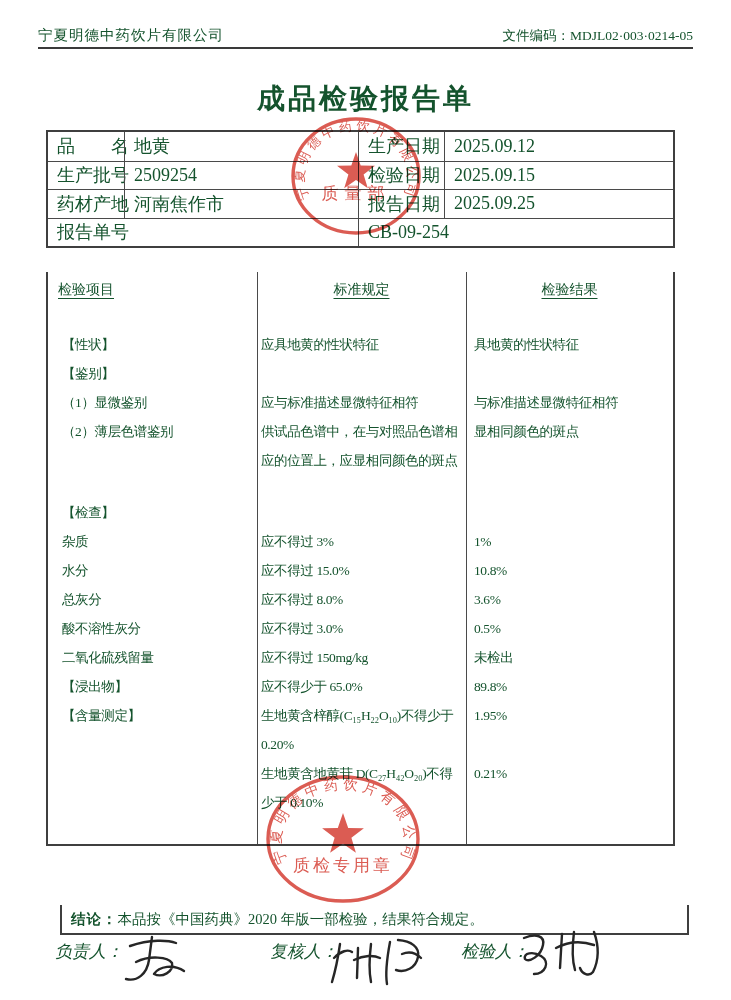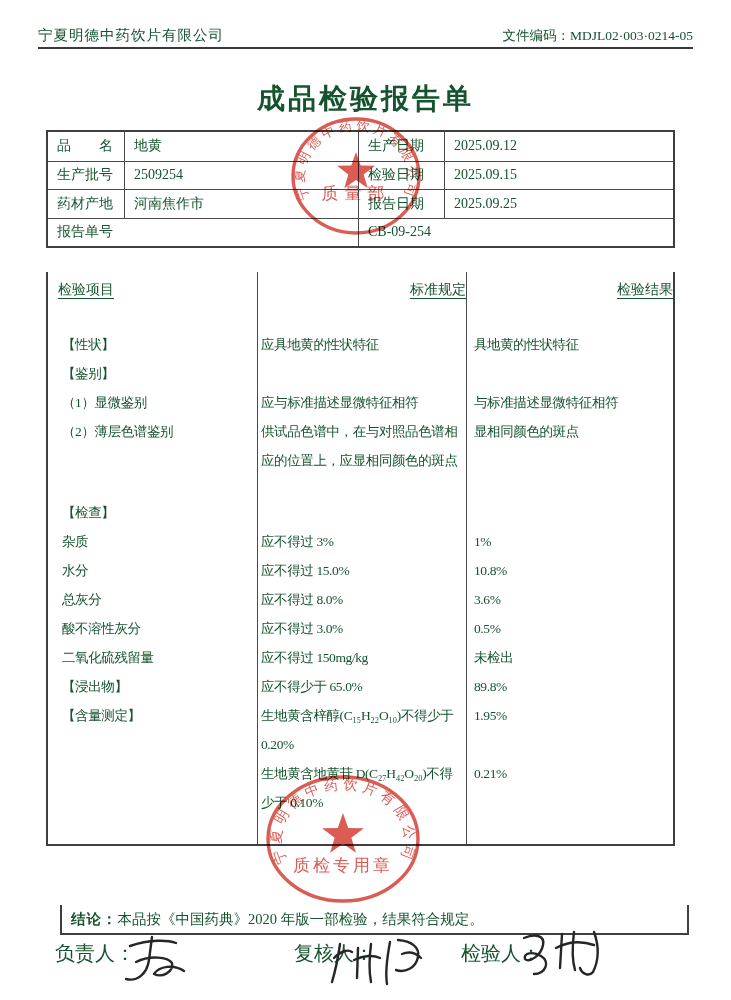--- a/index.html
+++ b/index.html
@@ -11,50 +11,50 @@
   .hdr-company{position:absolute;left:38px;top:26px;font-size:14.5px;letter-spacing:1px;}
   .hdr-code{position:absolute;right:38px;top:27px;font-size:13.5px;}
   .hdr-rule{position:absolute;left:38px;top:47px;width:655px;height:2px;background:#3a3a3a;}
   
   .title{position:absolute;left:0;top:80px;width:100%;text-align:center;
          font-size:28px;font-weight:bold;letter-spacing:3px;}
   
   .info-table{position:absolute;left:46px;top:130px;width:629px;height:118px;
     border:2px solid #3f3f3f;box-sizing:border-box;display:grid;
     grid-template-columns:76px 234px 86px auto;grid-template-rows:repeat(4,1fr);
-    font-size:14px;}
+    font-size:18px;}
   .ic{border-top:1px solid #4a4a4a;border-left:1px solid #4a4a4a;
       display:flex;align-items:center;padding-left:9px;box-sizing:border-box;white-space:nowrap;}
   .ic.r1{border-top:none;}
   .ic.c1{border-left:none;}
   .ic.span2a{grid-column:1/3;border-left:none;}
   .ic.span2b{grid-column:3/5;}
   
   .main-table{position:absolute;left:46px;top:256px;width:629px;height:574px;
     border:2px solid #3f3f3f;border-top:none;box-sizing:border-box;font-size:13.5px;margin-top:16px;}
   .vline{position:absolute;top:0;width:1px;height:100%;background:#4a4a4a;}
   .vline.v1{left:209px;} .vline.v2{left:418px;}
   .t-head{display:grid;grid-template-columns:209px 209px auto;height:58px;padding-top:9px;box-sizing:border-box;}
   .t-head span{text-decoration:underline;text-underline-offset:4px;font-size:14px;}
   .th-item{padding-left:10px;}
-  .th-std,.th-res{text-align:right;}
+  .th-std,.th-res{text-align:center;}
   .t-row{display:grid;grid-template-columns:209px 209px auto;height:29px;align-items:center;}
   .t-row>div{white-space:nowrap;letter-spacing:-0.4px;overflow:hidden;box-sizing:border-box;}
   .cell-item{padding-left:14px;}
   .cell-std{padding-left:4px;}
   .cell-res{padding-left:8px;}
   .t-spacer{height:23px;}
   
   .conclusion{position:absolute;left:60px;top:905px;width:629px;height:30px;
     border:2px solid #3f3f3f;border-top:none;box-sizing:border-box;
     display:flex;align-items:center;padding-left:9px;font-size:14.5px;}
   .conclusion b{letter-spacing:1px;}
   
-  .foot-label{position:absolute;top:940px;font-size:20px;}
-  .fl1{left:55px;} .fl2{left:270px;margin-left:24px;} .fl3{left:461px;}
+  .foot-label{position:absolute;top:940px;font-size:17px;font-style:italic;}
+  .fl1{left:55px;} .fl2{left:270px;} .fl3{left:461px;}
   .sig{position:absolute;}
   .sig path{fill:none;stroke:#262626;stroke-width:2.4;stroke-linecap:round;stroke-linejoin:round;}
   
   .stamp{position:absolute;mix-blend-mode:multiply;opacity:0.88;}
   .stamp .ring{fill:none;stroke:#d6453b;stroke-width:3.4;}
   .stamp text{fill:#d6453b;font-family:"Liberation Serif","DejaVu Serif",serif;}
   .stamp .star{fill:#d6453b;}
 </style>
 </head>
 <body>

